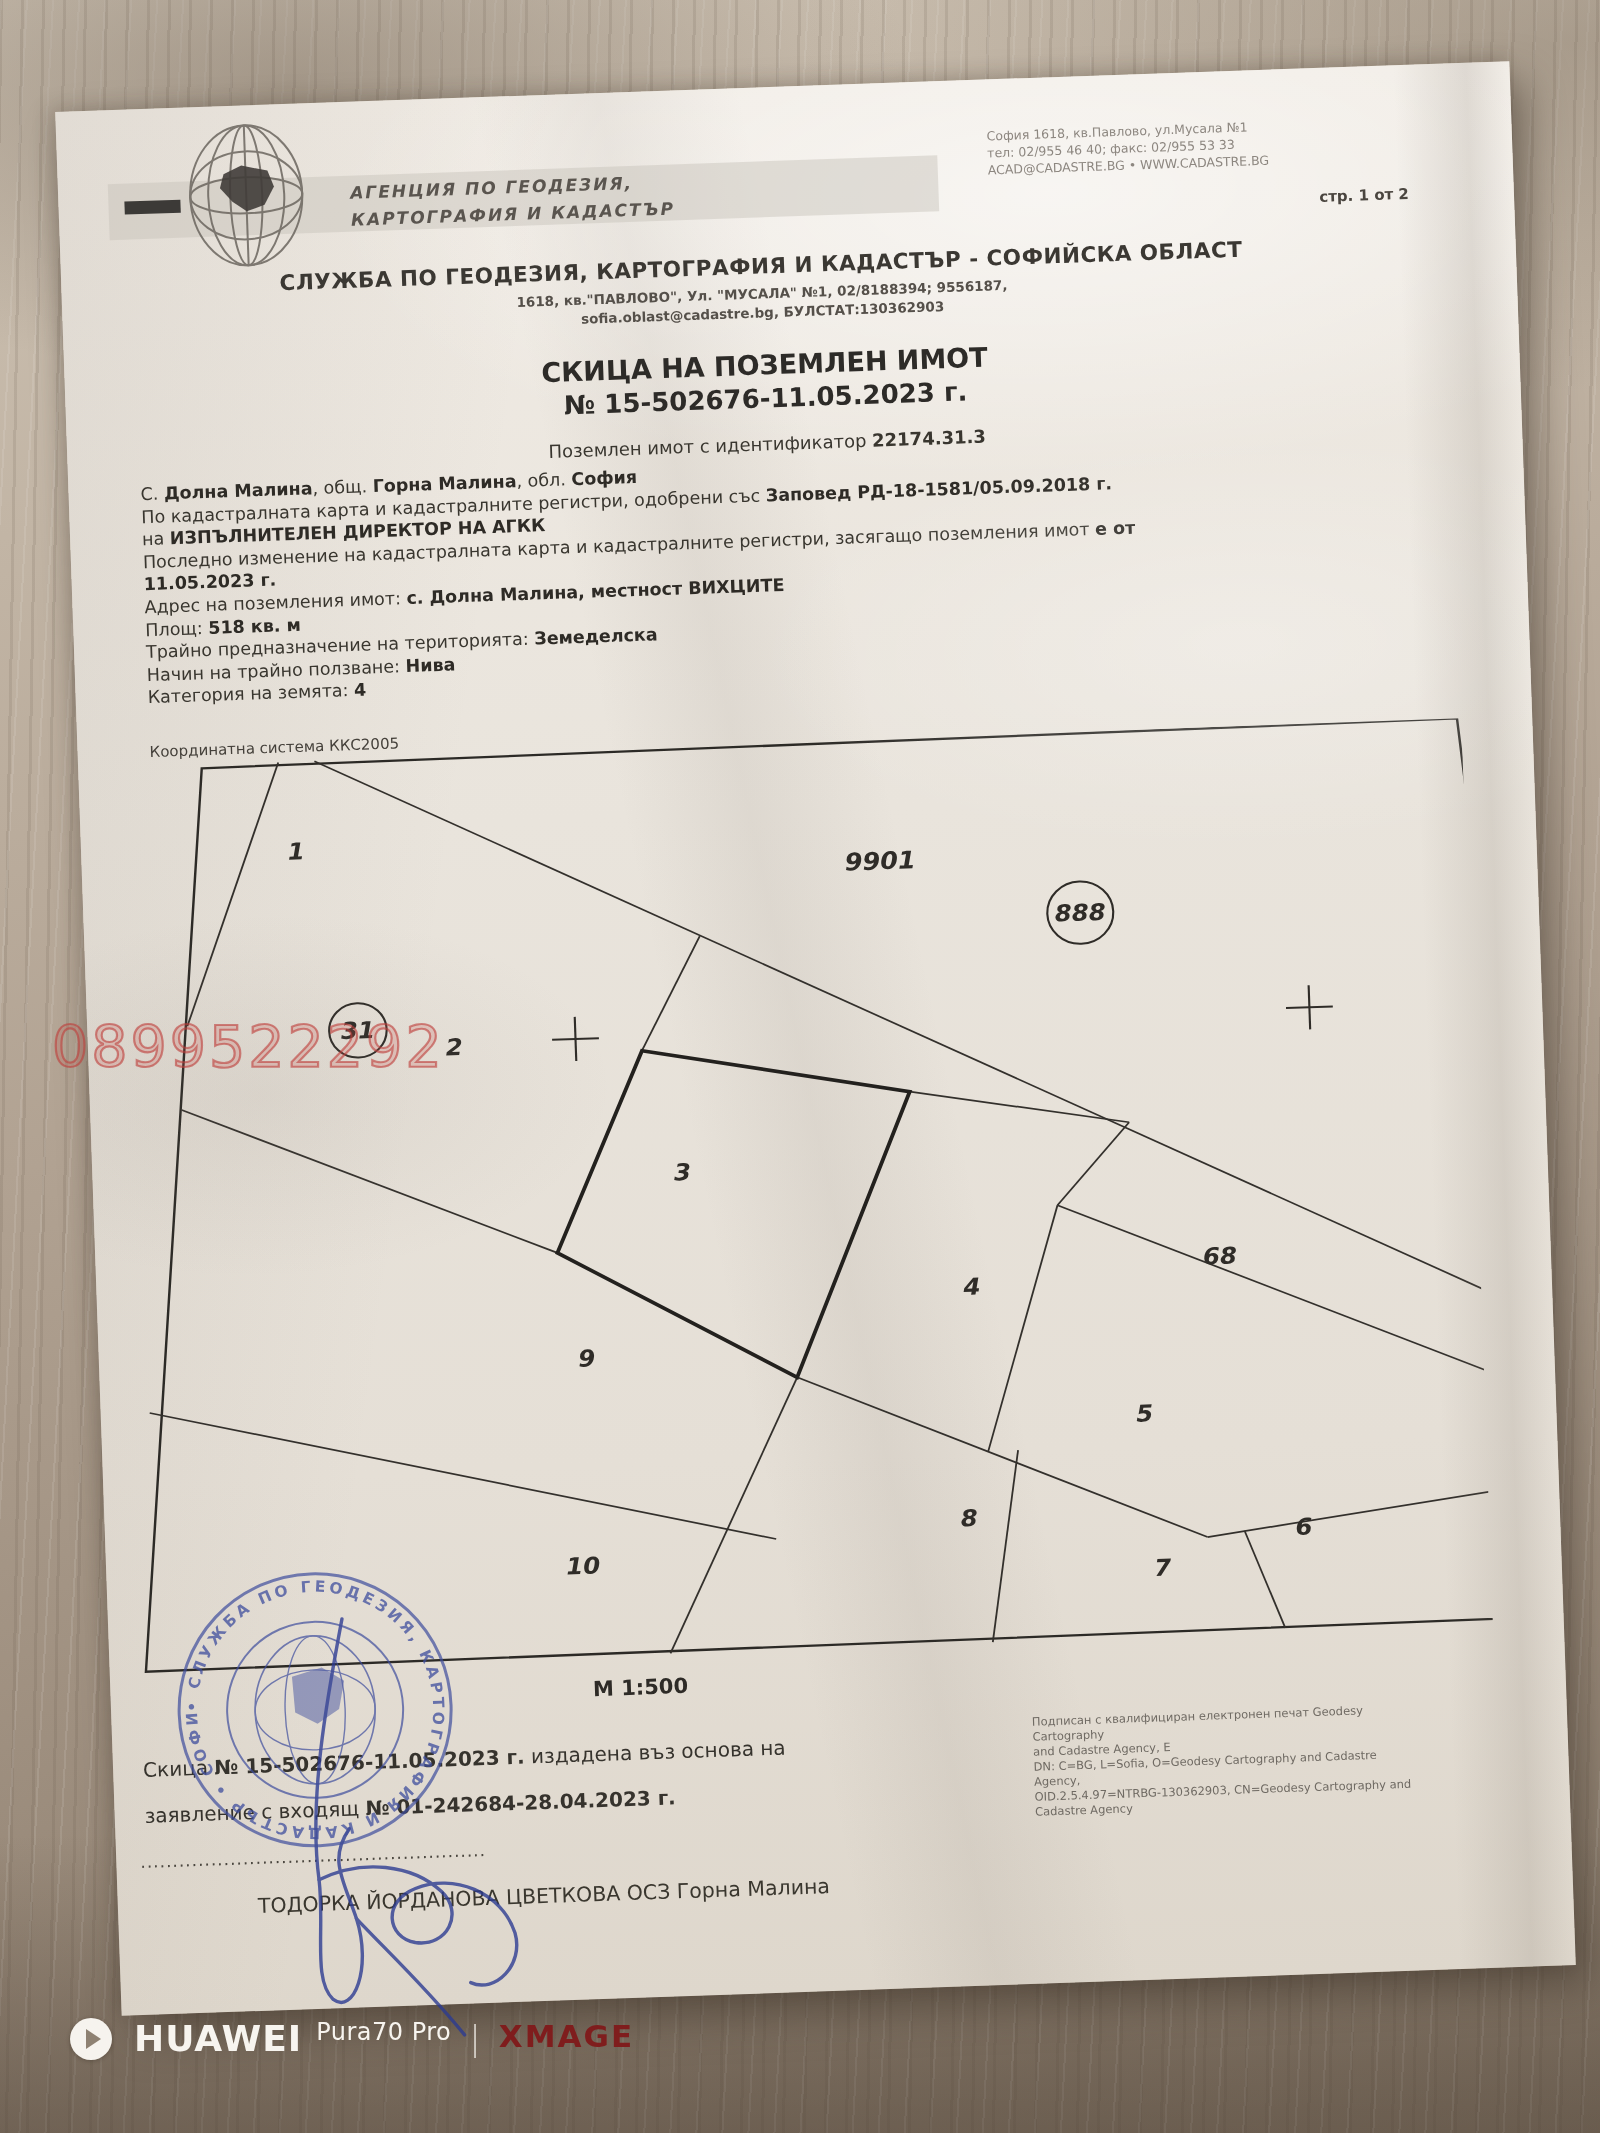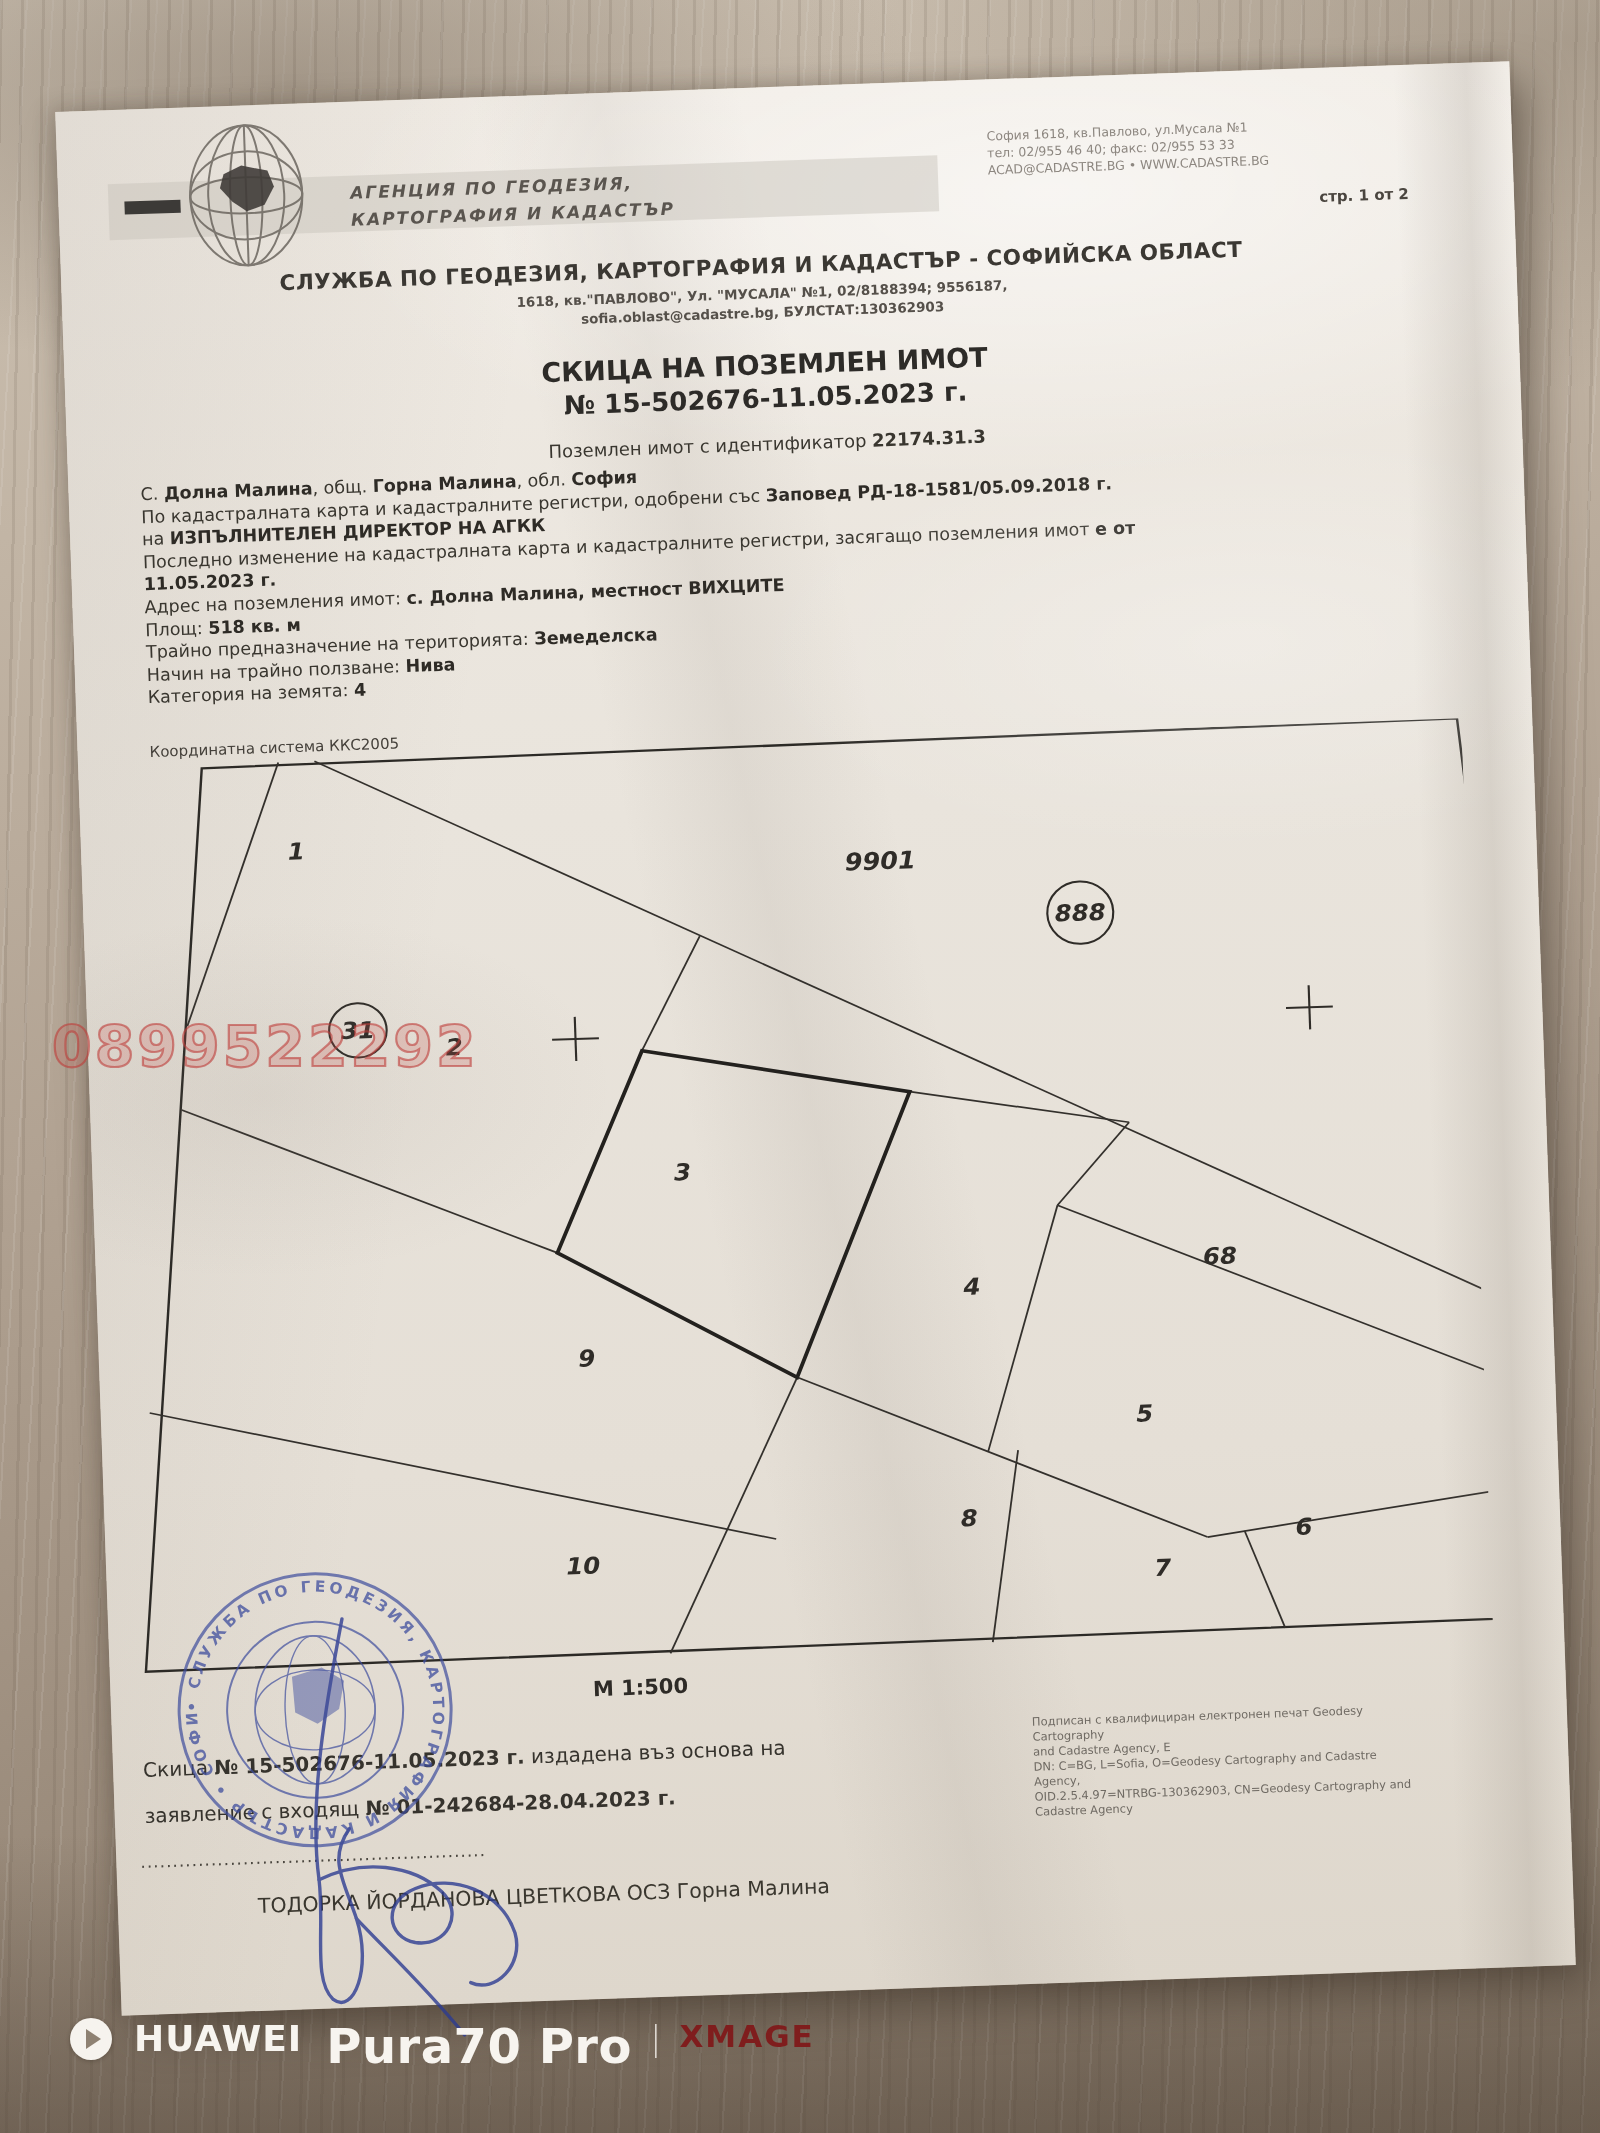--- a/index.html
+++ b/index.html
@@ -64,30 +64,30 @@
   
   .issue1{left:30px;top:1648px;width:900px;color:#36332d;font-size:20px;}
   .issue1 b,.issue2 b{font-weight:800;}
   .issue2{left:30px;top:1694px;width:900px;color:#36332d;font-size:20px;}
   .dots{left:24px;top:1742px;width:600px;color:#4a463f;font-size:17px;letter-spacing:1px;}
   .signer{left:140px;top:1788px;width:780px;color:#3a372f;font-size:20.5px;}
   .esign{left:920px;top:1636px;width:390px;color:#6f6a63;font-size:11.5px;line-height:15px;}
   
   .stampsvg{left:-24px;top:1396px;pointer-events:none;opacity:.88;}
   
-  .red-mark{position:absolute;left:52px;top:1014px;font-size:57px;font-weight:700;
+  .red-mark{position:absolute;left:52px;top:1014px;font-size:57px;font-weight:400;
     letter-spacing:3px;color:rgba(201,74,70,.20);
     -webkit-text-stroke:2.2px rgba(190,62,58,.60);z-index:40;}
   .cam{position:absolute;left:70px;top:2018px;height:58px;display:flex;align-items:flex-start;z-index:50;}
   .cam-icon{width:42px;height:42px;border-radius:50%;background:#f6f3ee;position:relative;margin-right:22px;
     box-shadow:0 1px 4px rgba(40,30,20,.3);}
   .cam-icon:after{content:"";position:absolute;left:16px;top:11px;
     border-style:solid;border-width:10px 0 10px 15px;border-color:transparent transparent transparent #8e8172;}
   .cam-brand{color:#f7f4ef;font-size:36px;font-weight:700;letter-spacing:1px;}
-  .cam-model{color:#f7f4ef;font-size:48px;font-weight:700;margin-left:24px;letter-spacing:.5px;}
+  .cam-model{color:#f7f4ef;font-size:24px;font-weight:400;margin-left:14px;letter-spacing:.5px;}
   .cam-sep{color:rgba(247,244,239,.8);font-size:34px;font-weight:200;margin:0 18px;}
   .cam-tech{color:#7f1d1d;font-size:31px;font-weight:600;letter-spacing:2px;}
 </style>
 </head>
 <body>
 
 <div class="wood"></div>
 
 <div class="paper">
 

